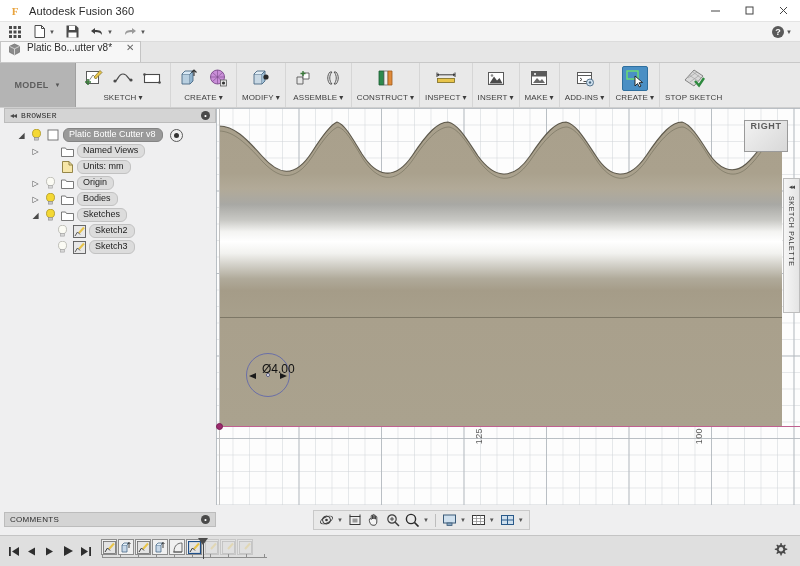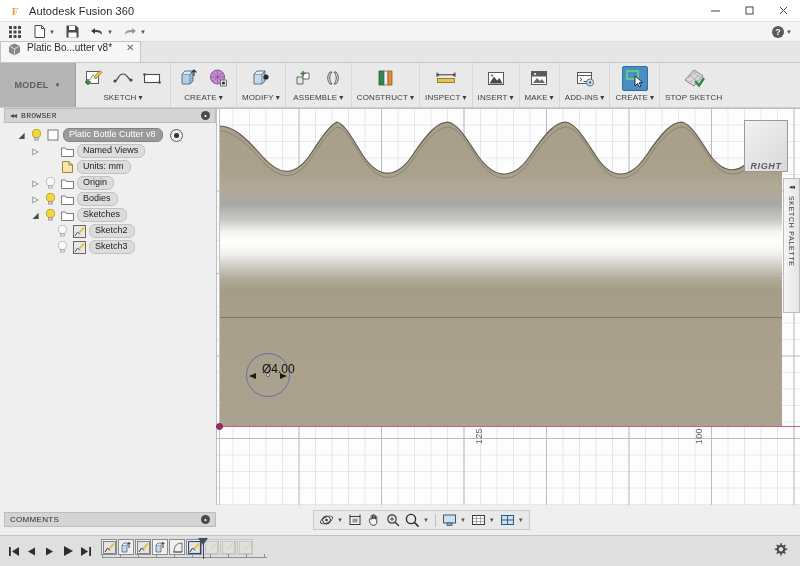--- a/index.html
+++ b/index.html
@@ -202,26 +202,25 @@
   }
   .gtick {
     position:absolute; font-size:9px; color:#5b5b5b;
     writing-mode:vertical-rl; transform:rotate(180deg);
     letter-spacing:0.4px;
   }
 
   
   .viewcube {
     position:absolute; right:12px; top:12px;
-    width:44px; height:52px;
+    width:44px; height:32px;
     background:linear-gradient(135deg,#f2f2f2,#d8d8d8);
     border:1px solid #9a9a9a;
-    display:flex; align-items:flex-end; justify-content:center;
+    display:flex; align-items:flex-start; justify-content:center;
     cursor:pointer;
-    font-style:italic;
   }
   .viewcube span {
     font-size:9px; color:#5c5c5c; font-weight:bold; letter-spacing:0.6px;
   }
 
   
   .sketchpal {
     position:absolute; right:0px; top:70px;
     width:17px; height:135px;
     background:linear-gradient(to right,#f6f6f6,#e4e4e4);

